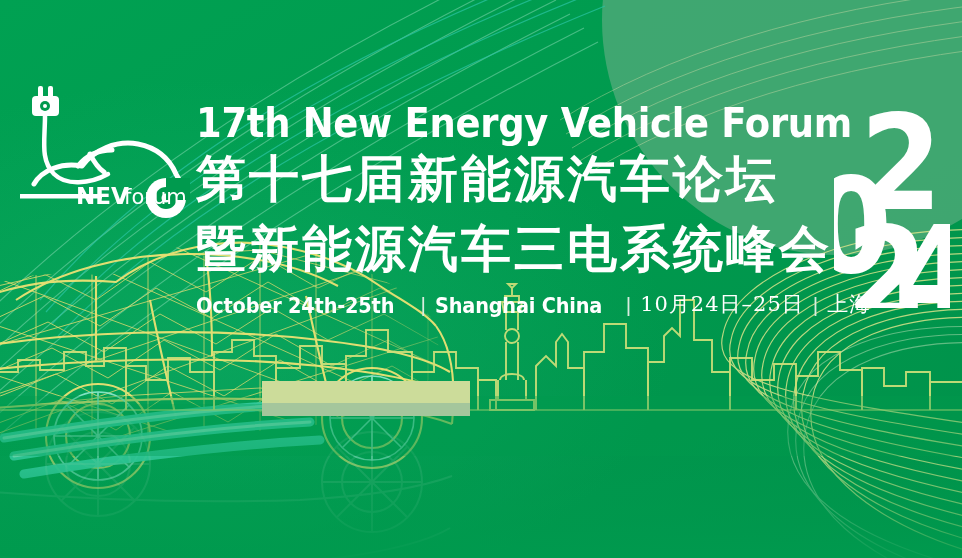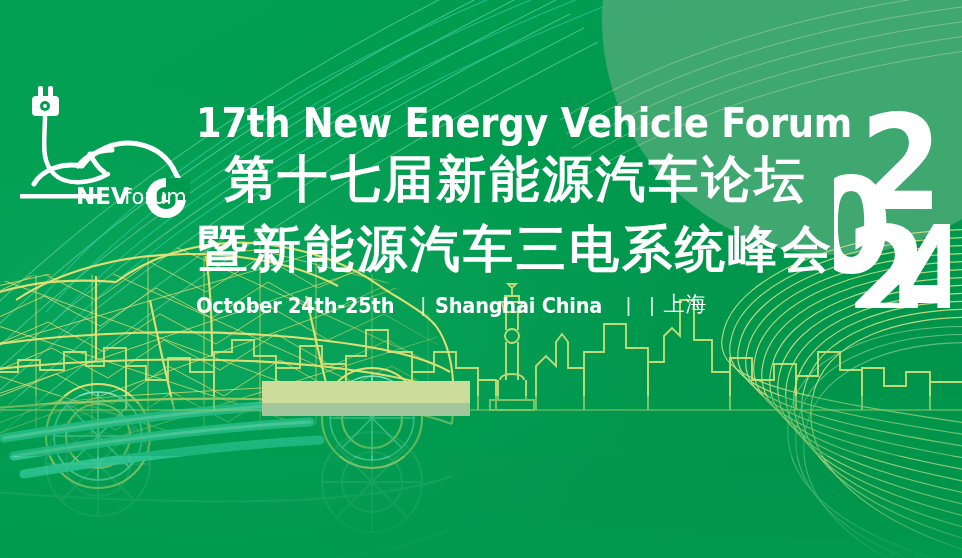--- a/index.html
+++ b/index.html
@@ -53,21 +53,20 @@
     white-space: nowrap;
   }
   .title-cn1, .title-cn2 {
     font-family: "DejaVu Sans", sans-serif;
     font-weight: 700;
     font-size: 50px;
     line-height: 59px;
     color: #ffffff;
     letter-spacing: 3px;
     white-space: nowrap;
-    text-align: center;
   }
   .title-cn1 { margin-top: 4px; }
   .title-cn2 { margin-top: 11px; }
 
   .meta-line {
     margin-top: 11px;
     display: flex;
     align-items: flex-end;
     white-space: nowrap;
     color: #ffffff;
@@ -361,20 +360,21 @@
   <div class="title-block">
     <div class="title-en">17th New Energy Vehicle Forum</div>
     <div class="title-cn1">第十七届新能源汽车论坛</div>
     <div class="title-cn2">暨新能源汽车三电系统峰会</div>
 
     <div class="meta-line">
       <span class="meta-en">October 24th-25th</span>
       <span class="meta-sep">|</span>
       <span class="meta-en">Shanghai China</span>
       <span class="meta-sep">|</span>
+      <span class="meta-cn">10月24日–25日</span>
       <span class="meta-sep">|</span>
       <span class="meta-cn">上海</span>
     </div>
   </div>
 
   <div class="year-box">
     <svg width="116" height="200" viewBox="0 0 116 200">
       <g font-family="DejaVu Sans, sans-serif" font-weight="700" fill="#ffffff">
         <text x="26" y="96" font-size="118" transform="scale(1,1.12) translate(0,-6)">2</text>
         <text x="-24" y="152" font-size="118" transform="scale(1,1.12) translate(0,-6)">0</text>

